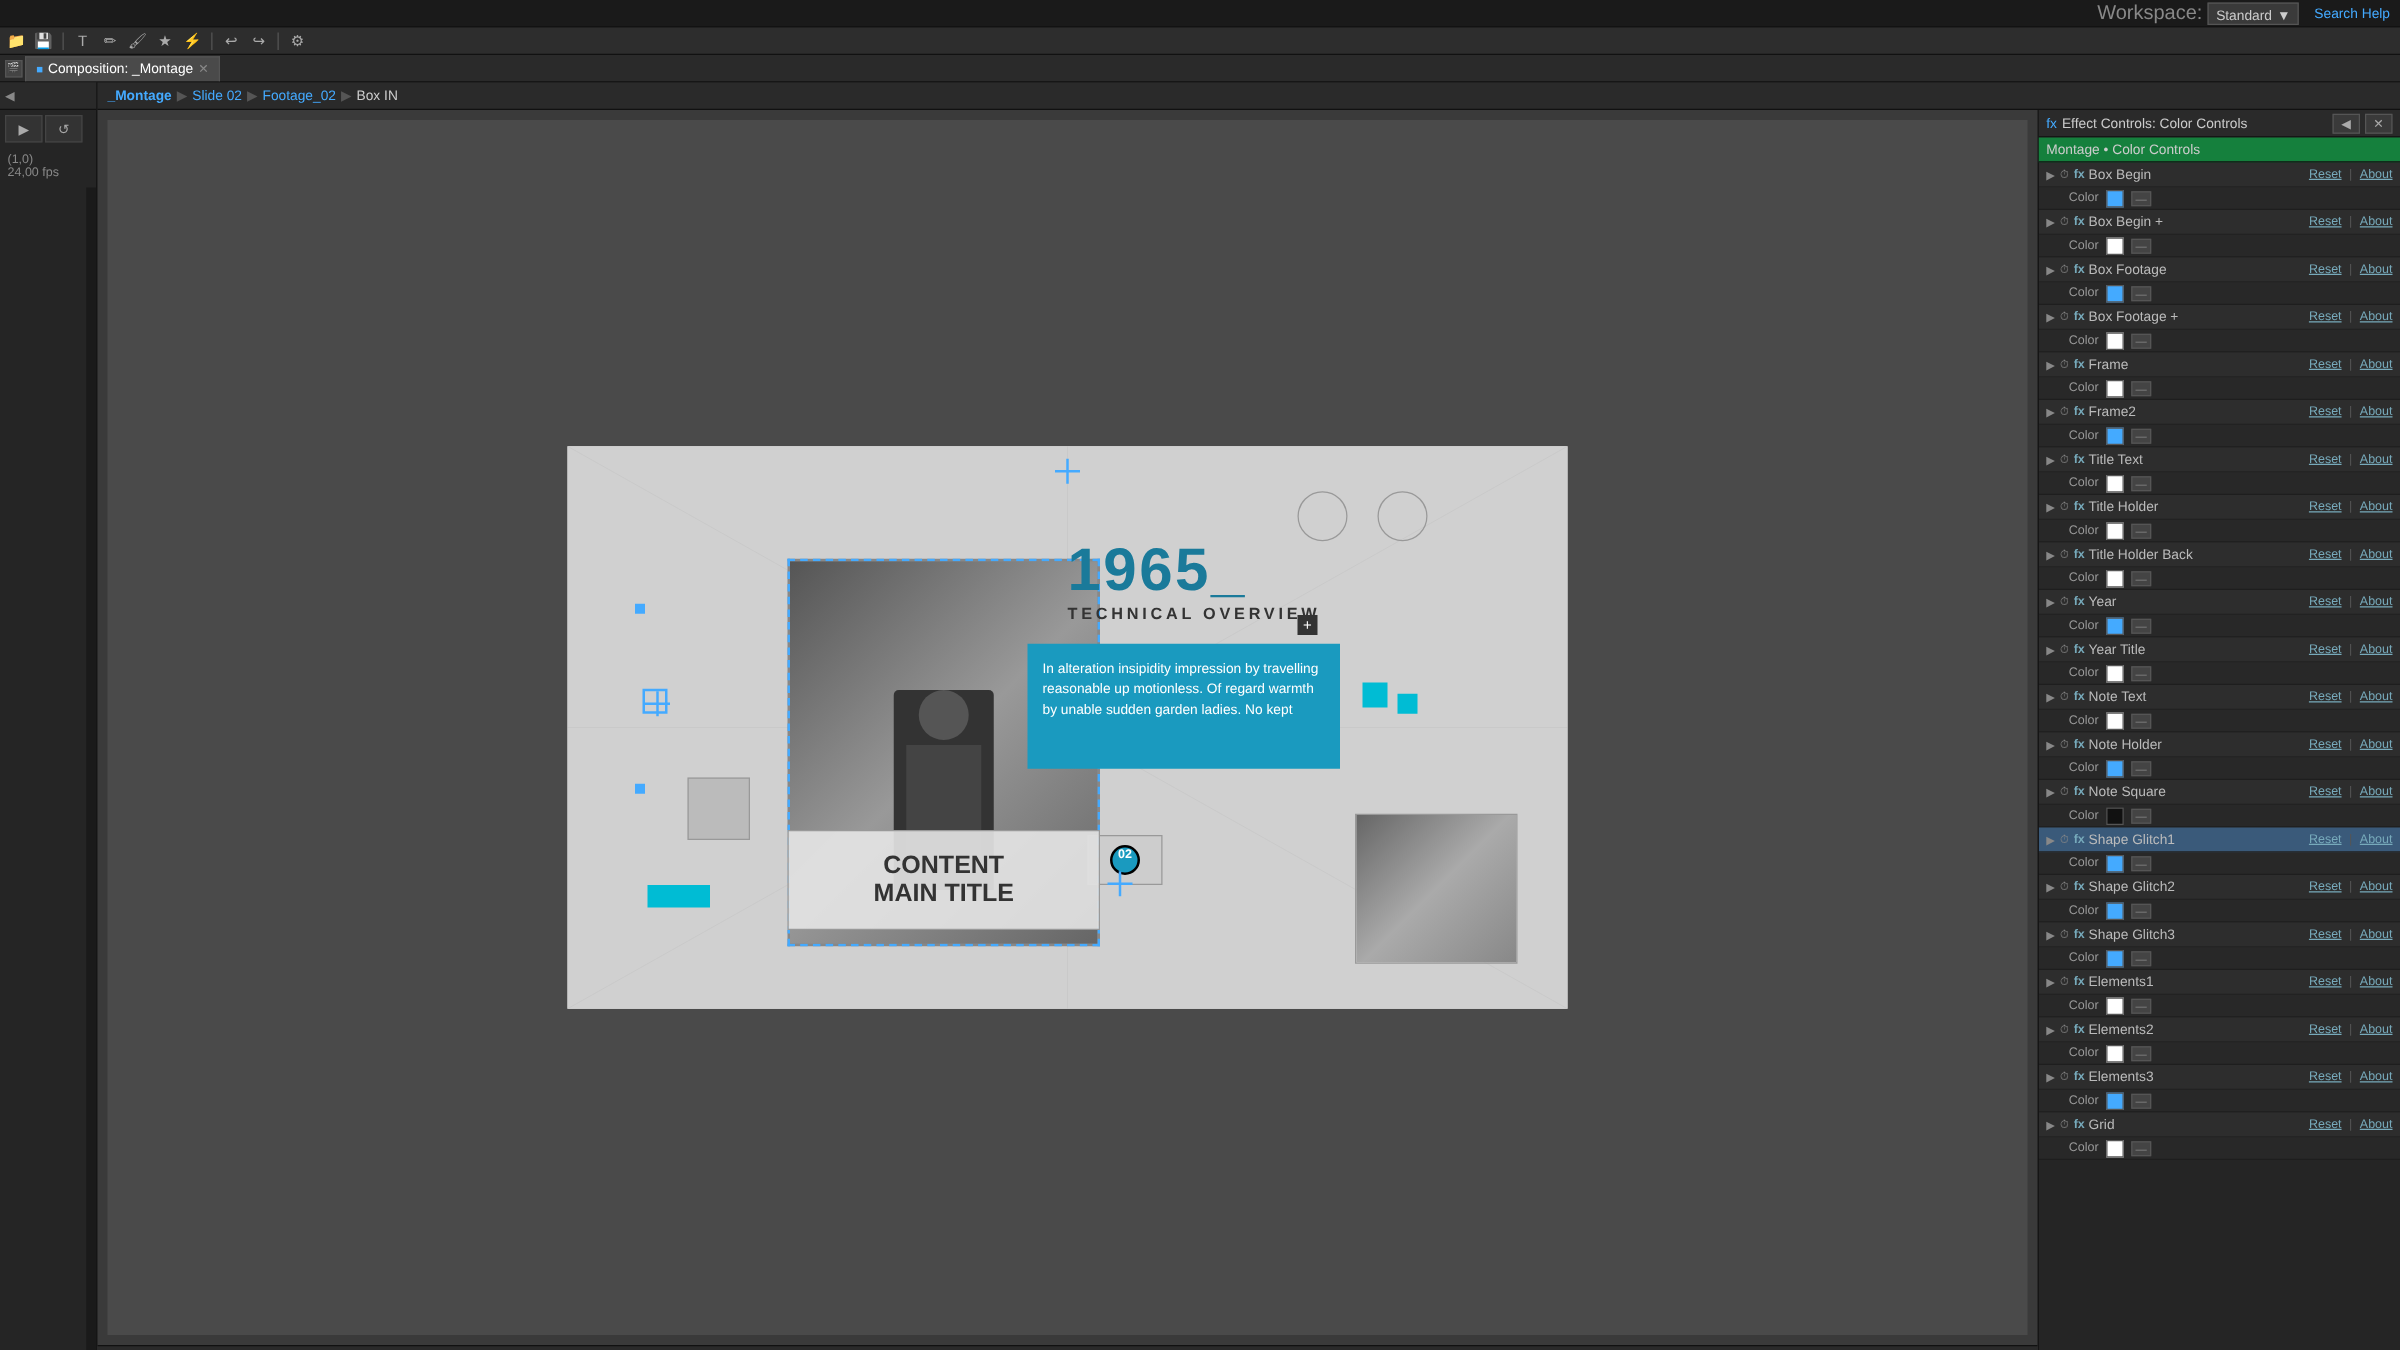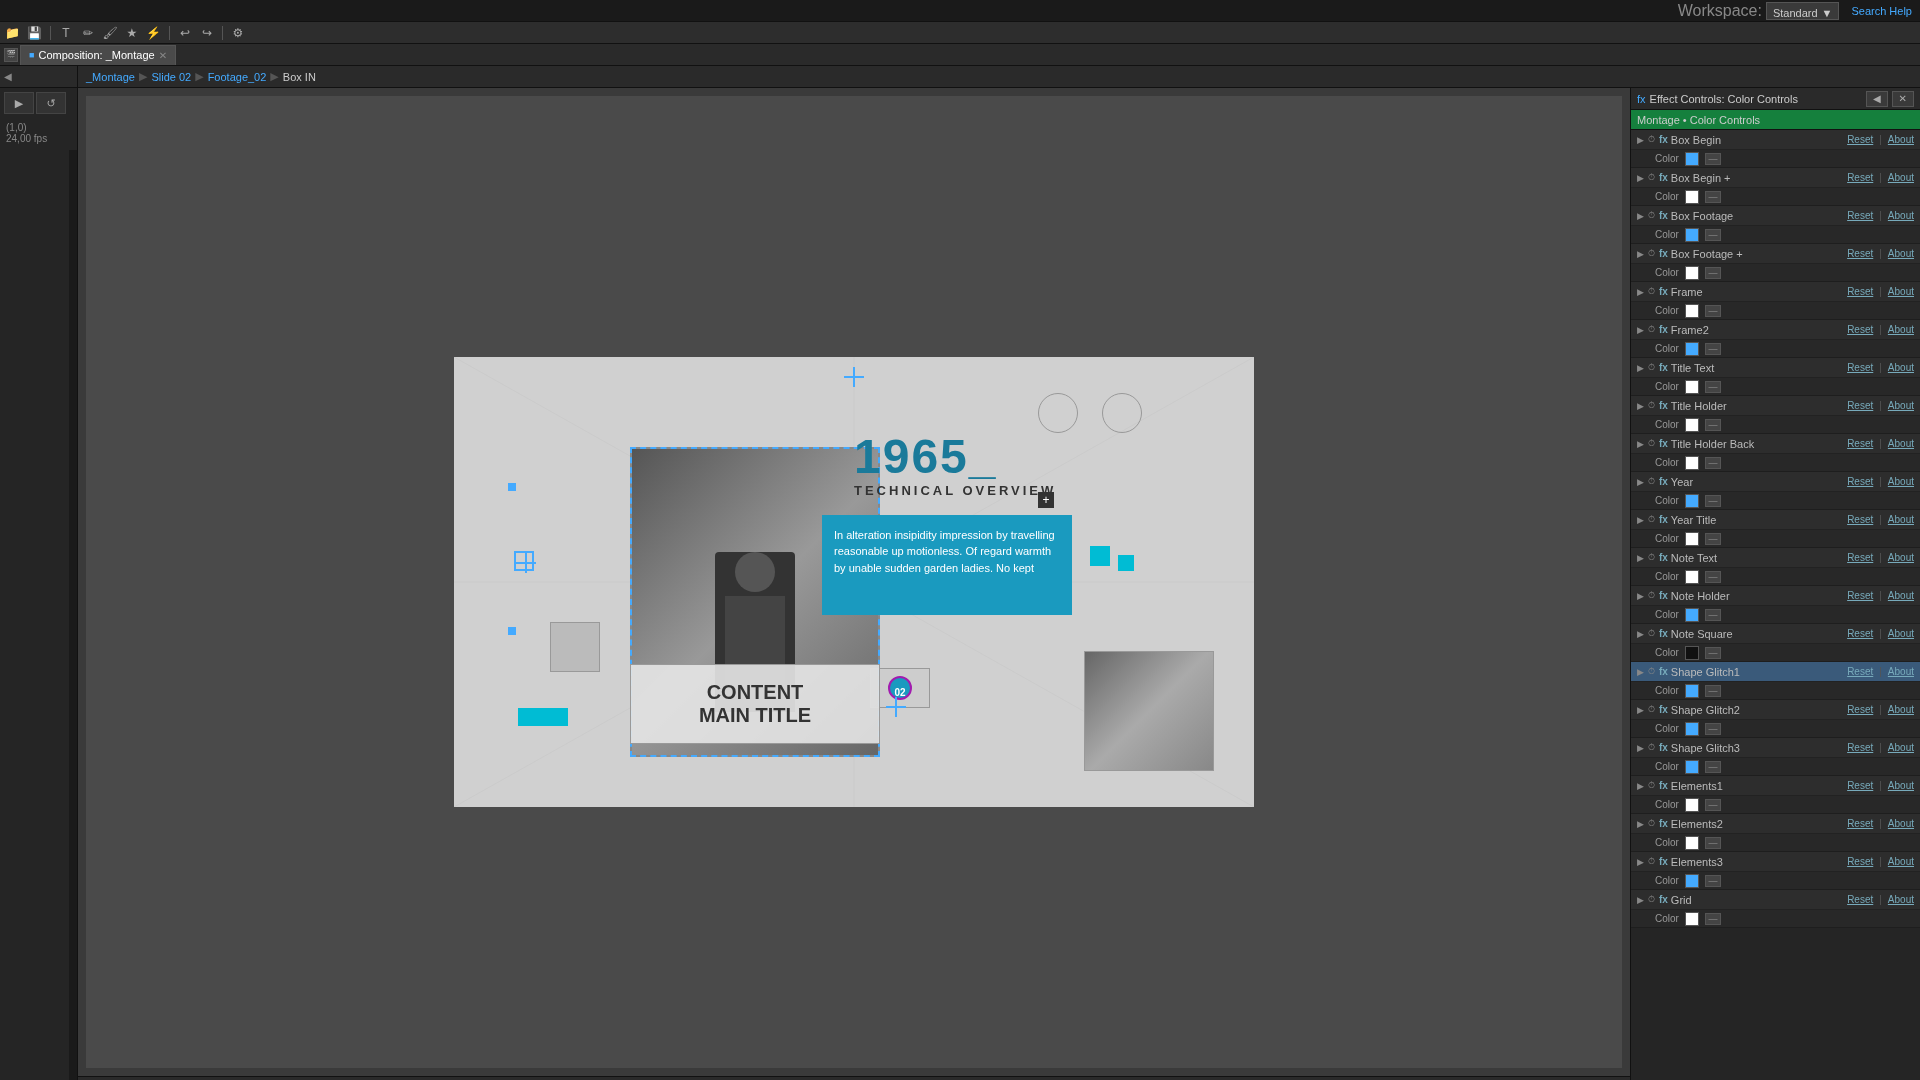--- a/index.html
+++ b/index.html
@@ -341,21 +341,21 @@
       </div>
     </div>
     <div style="flex:1;position:relative;">
       <div style="position:absolute;right:0;top:0;width:8px;height:100%;background:#1a1a1a;"></div>
     </div>
   </div>
 
   <div id="center-right">
 
     <div id="breadcrumb-bar">
-      <span style="color:#4af;cursor:pointer;">_Montage</span>
+      <span style="color:#4af;cursor:pointer;font-weight:bold;">_Montage</span>
       <span class="breadcrumb-sep">▶</span>
       <span style="color:#4af;cursor:pointer;">Slide 02</span>
       <span class="breadcrumb-sep">▶</span>
       <span style="color:#4af;cursor:pointer;">Footage_02</span>
       <span class="breadcrumb-sep">▶</span>
       <span style="color:#ccc;cursor:pointer;">Box IN</span>
     </div>
 
     <div id="main-split">
 
@@ -406,21 +406,21 @@
 
             <div style="position:absolute;top:16%;left:50%;font-size:48px;font-weight:900;color:#1a7a9a;font-family:'Arial Black',sans-serif;letter-spacing:2px;">1965_</div>
 
             <div style="position:absolute;top:28%;left:50%;font-size:13px;color:#333;letter-spacing:3px;font-weight:bold;">TECHNICAL OVERVIEW</div>
 
             <div style="position:absolute;top:35%;left:46%;width:250px;min-height:100px;background:#1a9abf;padding:12px;color:#fff;font-size:11px;line-height:1.5;">In alteration insipidity impression by travelling reasonable up motionless. Of regard warmth by unable sudden garden ladies. No kept</div>
 
             <div style="position:absolute;bottom:18%;left:8%;width:50px;height:18px;background:#00bcd4;"></div>
 
             <div style="position:absolute;bottom:22%;left:52%;width:60px;height:40px;border:1px solid #999;background:rgba(200,200,200,0.3);display:flex;align-items:center;justify-content:center;">
-              <div style="width:24px;height:24px;background:#1a9abf;border-radius:50%;border:2px solid #a21caf;display:flex;align-items:flex-end;justify-content:center;">
+              <div style="width:24px;height:24px;background:#1a9abf;border-radius:50%;border:2px solid #000000;display:flex;align-items:flex-start;justify-content:center;">
                 <span style="color:#fff;font-size:10px;font-weight:bold;">02</span>
               </div>
             </div>
 
             <div style="position:absolute;bottom:20%;left:54%;width:20px;height:20px;cursor:move;">
               <div style="position:absolute;width:2px;height:20px;background:#4af;left:9px;top:0;"></div>
               <div style="position:absolute;width:20px;height:2px;background:#4af;top:9px;left:0;"></div>
             </div>
 
             <div style="position:absolute;bottom:14%;left:22%;width:250px;height:80px;background:rgba(230,230,230,0.9);border:1px solid #999;display:flex;align-items:center;justify-content:center;font-size:20px;font-weight:bold;color:#333;text-align:center;white-space:pre-line;">CONTENT

